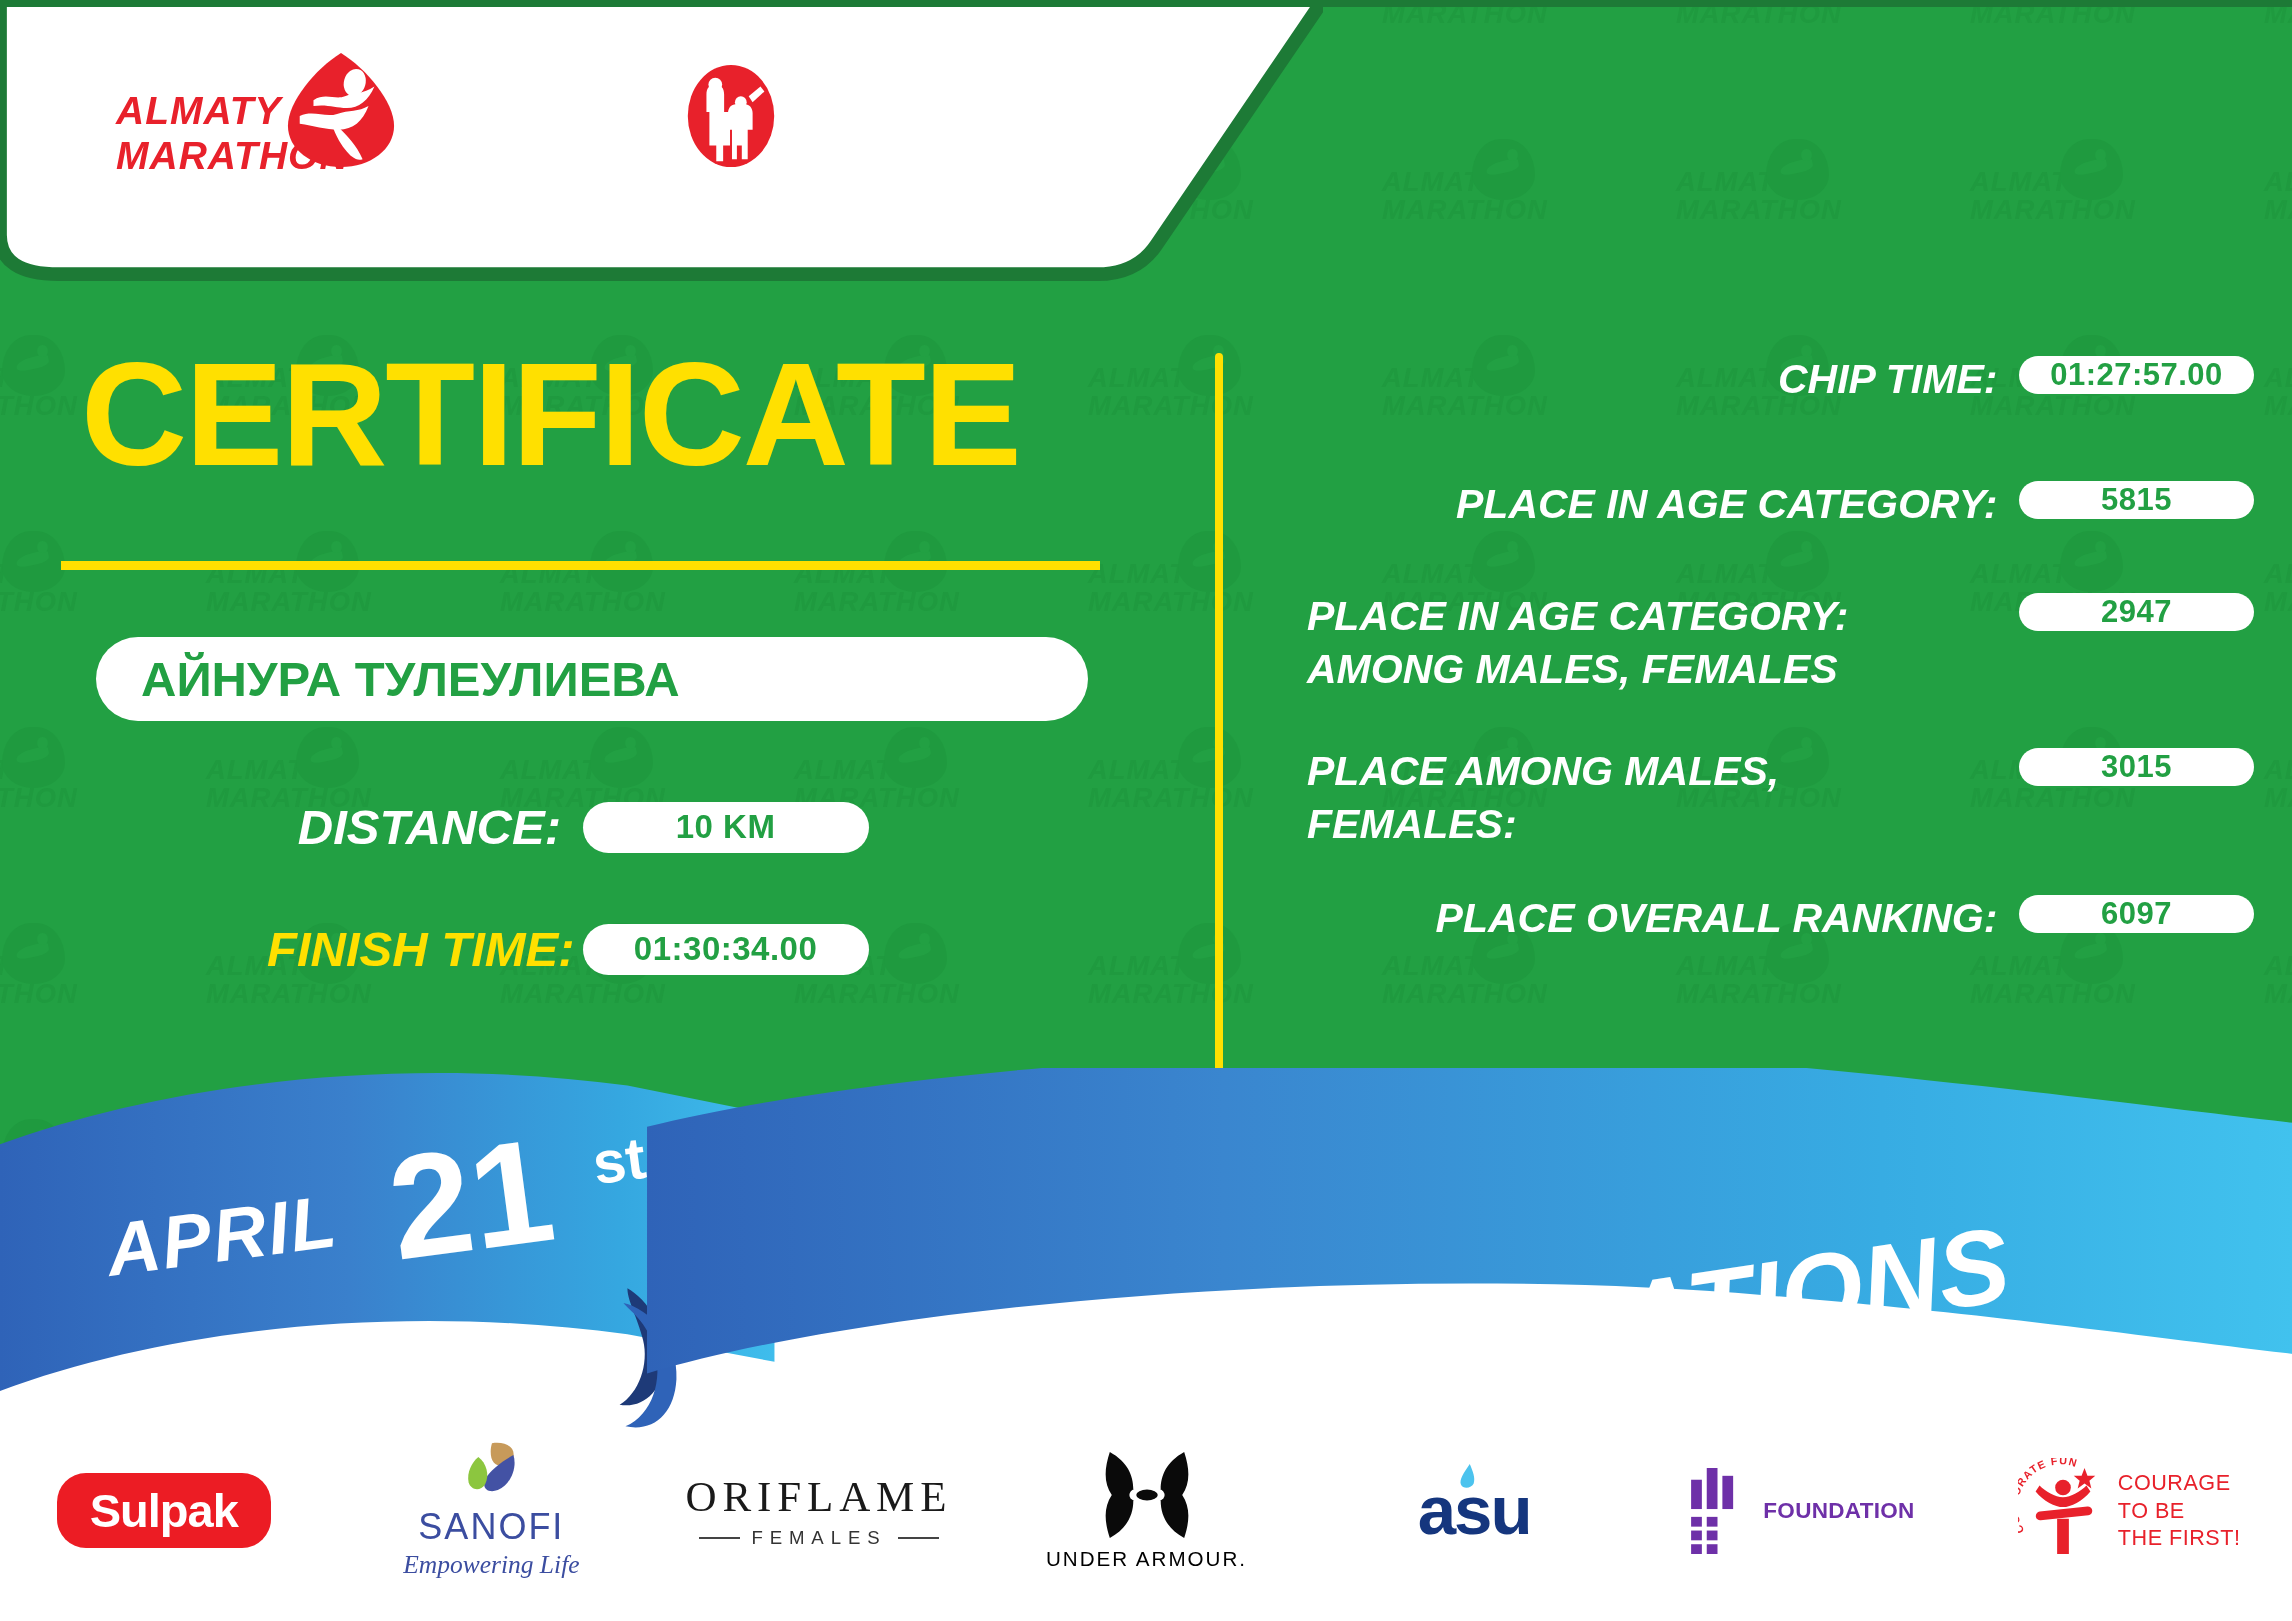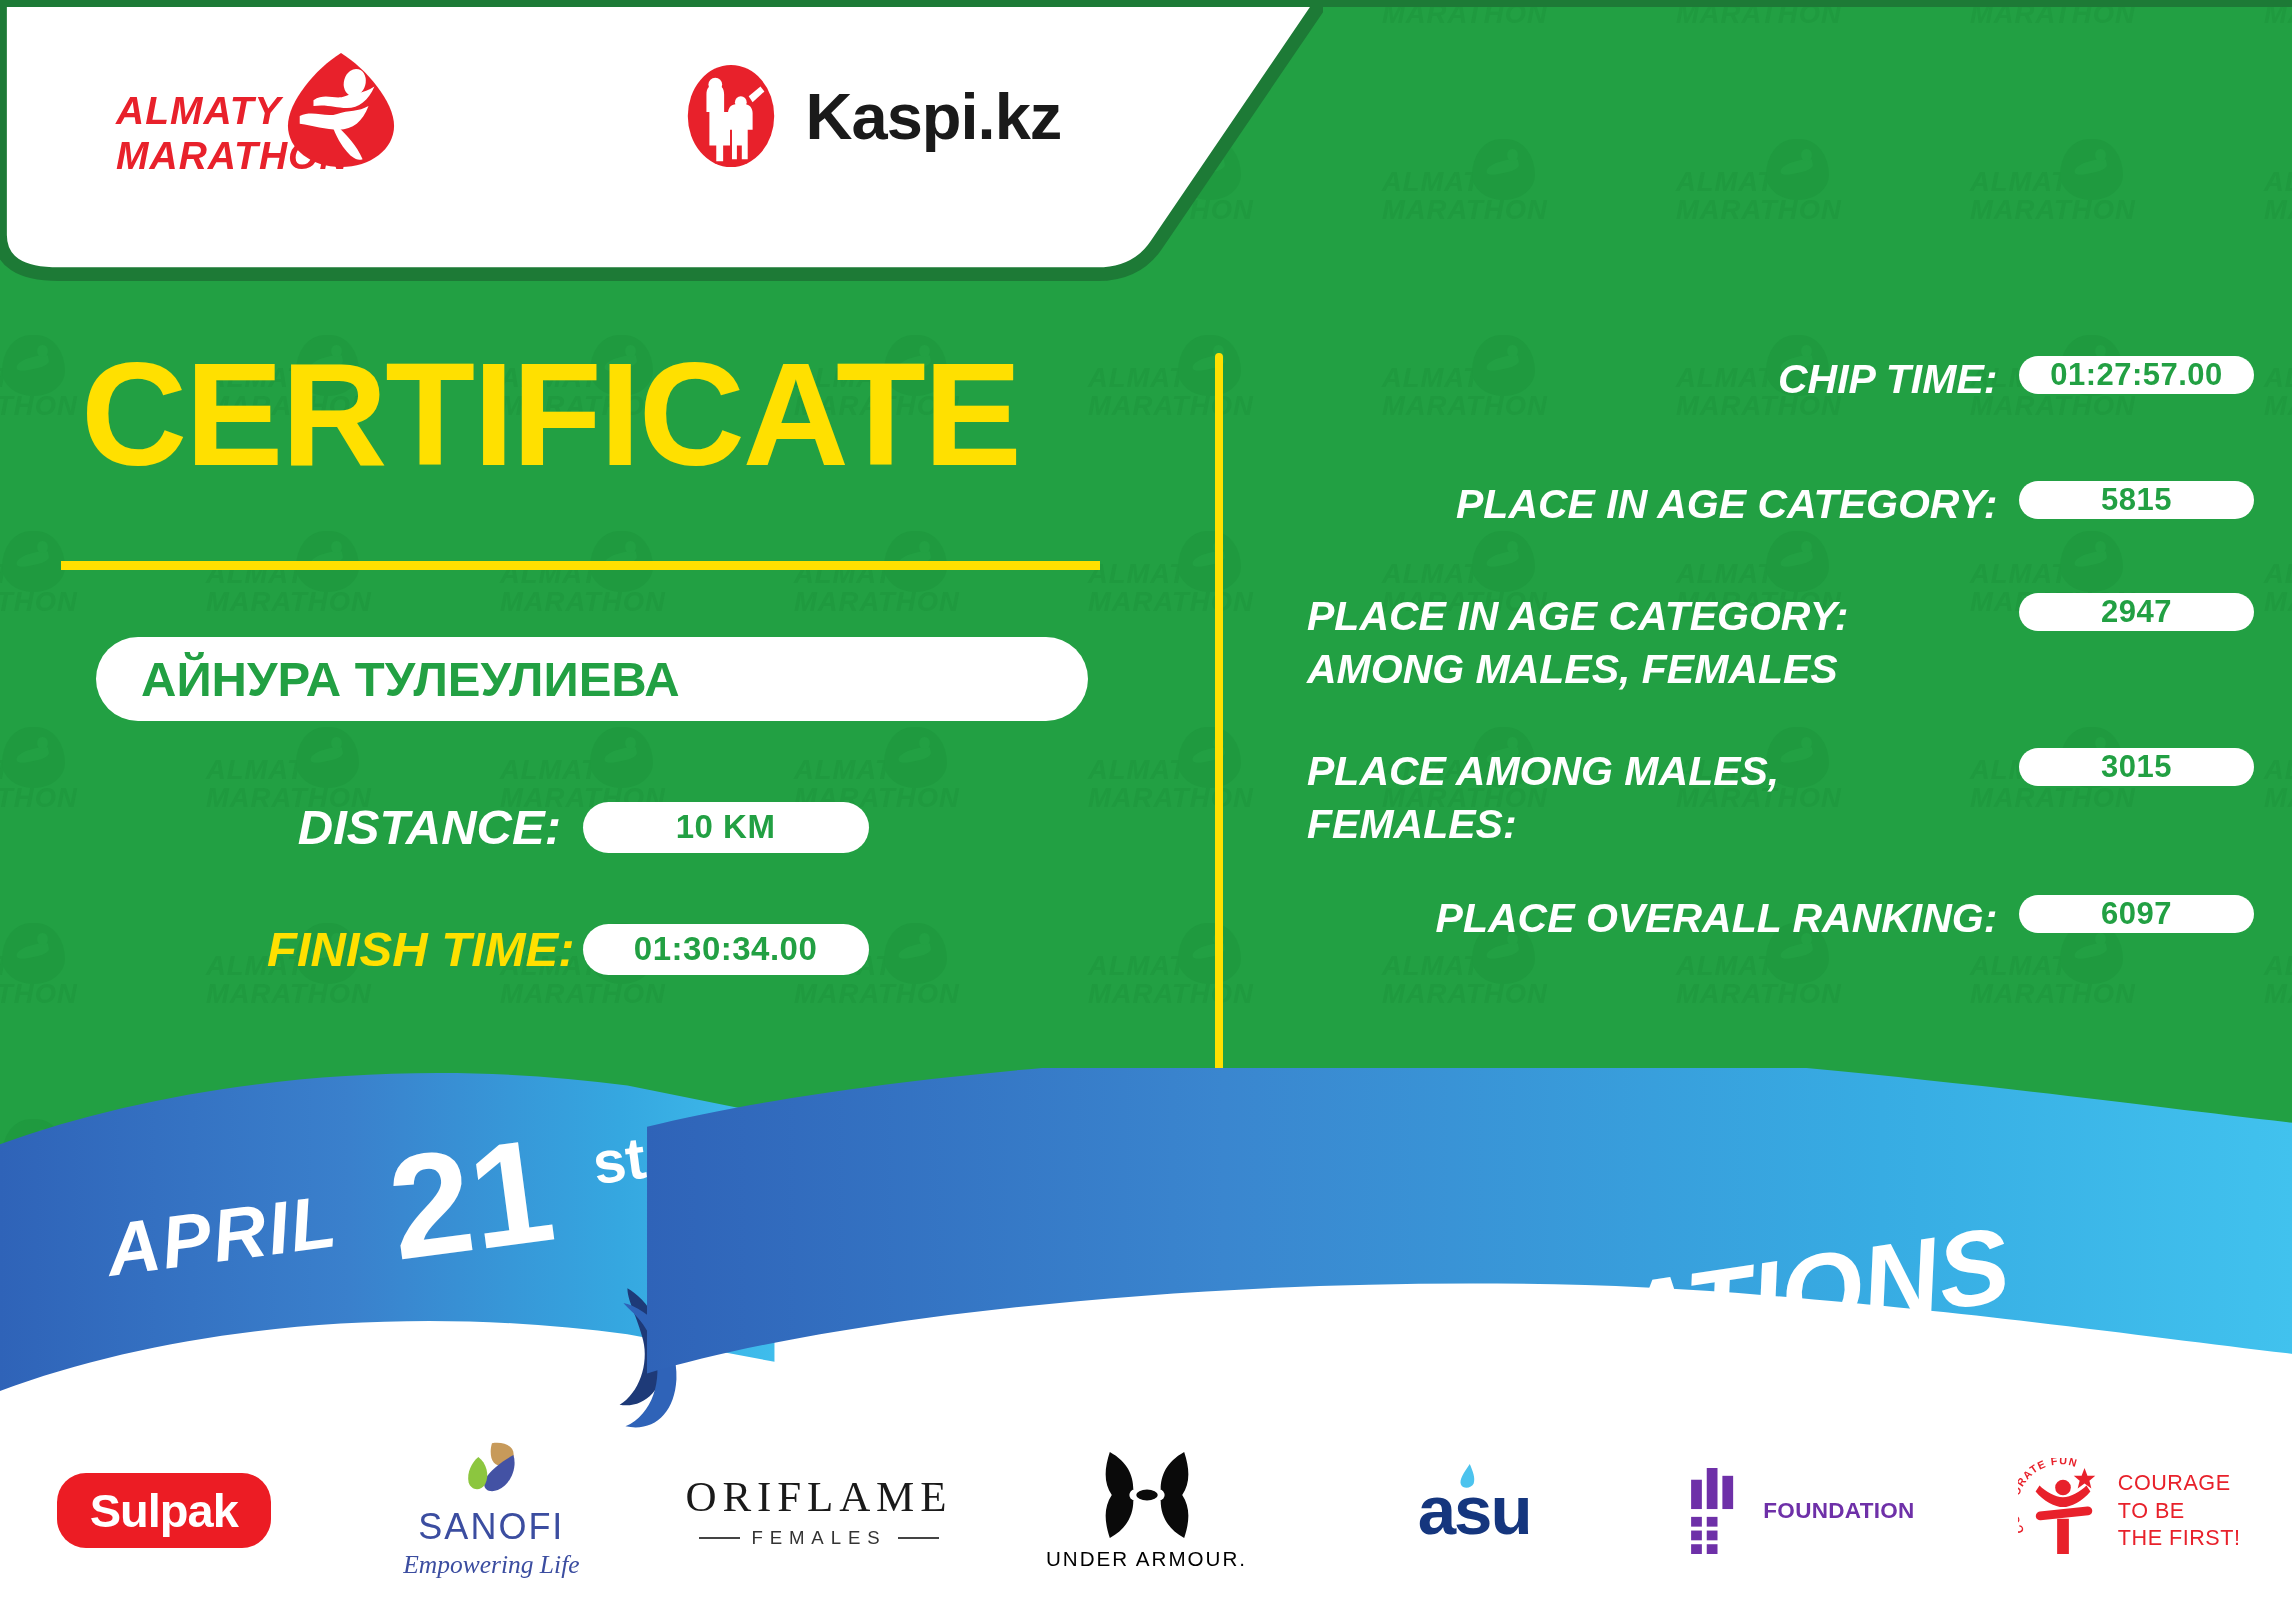--- a/index.html
+++ b/index.html
@@ -758,21 +758,20 @@
 
     <div class="kaspi-logo">
       <svg class="kaspi-mark" viewBox="0 0 112 112">
         <ellipse cx="56" cy="56" rx="44" ry="52" fill="#e8212b"></ellipse>
         <path d="M40,24 C46,24 49,28 49,34 L49,52 L55,52 L55,86 L48,86 L48,102 L41,102 L41,86 L34,86 L34,52 L31,52 L31,34 C31,28 34,24 40,24 Z" fill="#ffffff"></path>
         <circle cx="40" cy="24" r="7" fill="#ffffff"></circle>
         <path d="M70,44 C75,44 78,48 78,53 L78,70 L73,70 L73,100 L67,100 L67,86 L62,86 L62,100 L57,100 L57,70 L53,70 L53,53 C53,48 56,44 61,44 Z" fill="#ffffff"></path>
         <circle cx="66" cy="42" r="6" fill="#ffffff"></circle>
         <path d="M74,36 L86,26 L90,31 L78,42 Z" fill="#ffffff"></path>
       </svg>
-      <div class="kaspi-text">Kaspi.kz</div>
     </div>
   </div>
 
   <div class="left-panel">
     <div class="cert-title">CERTIFICATE</div>
     <div class="title-rule"></div>
     <div class="name-field">
       <span class="name-text">АЙНУРА ТУЛЕУЛИЕВА</span>
     </div>
   </div>

